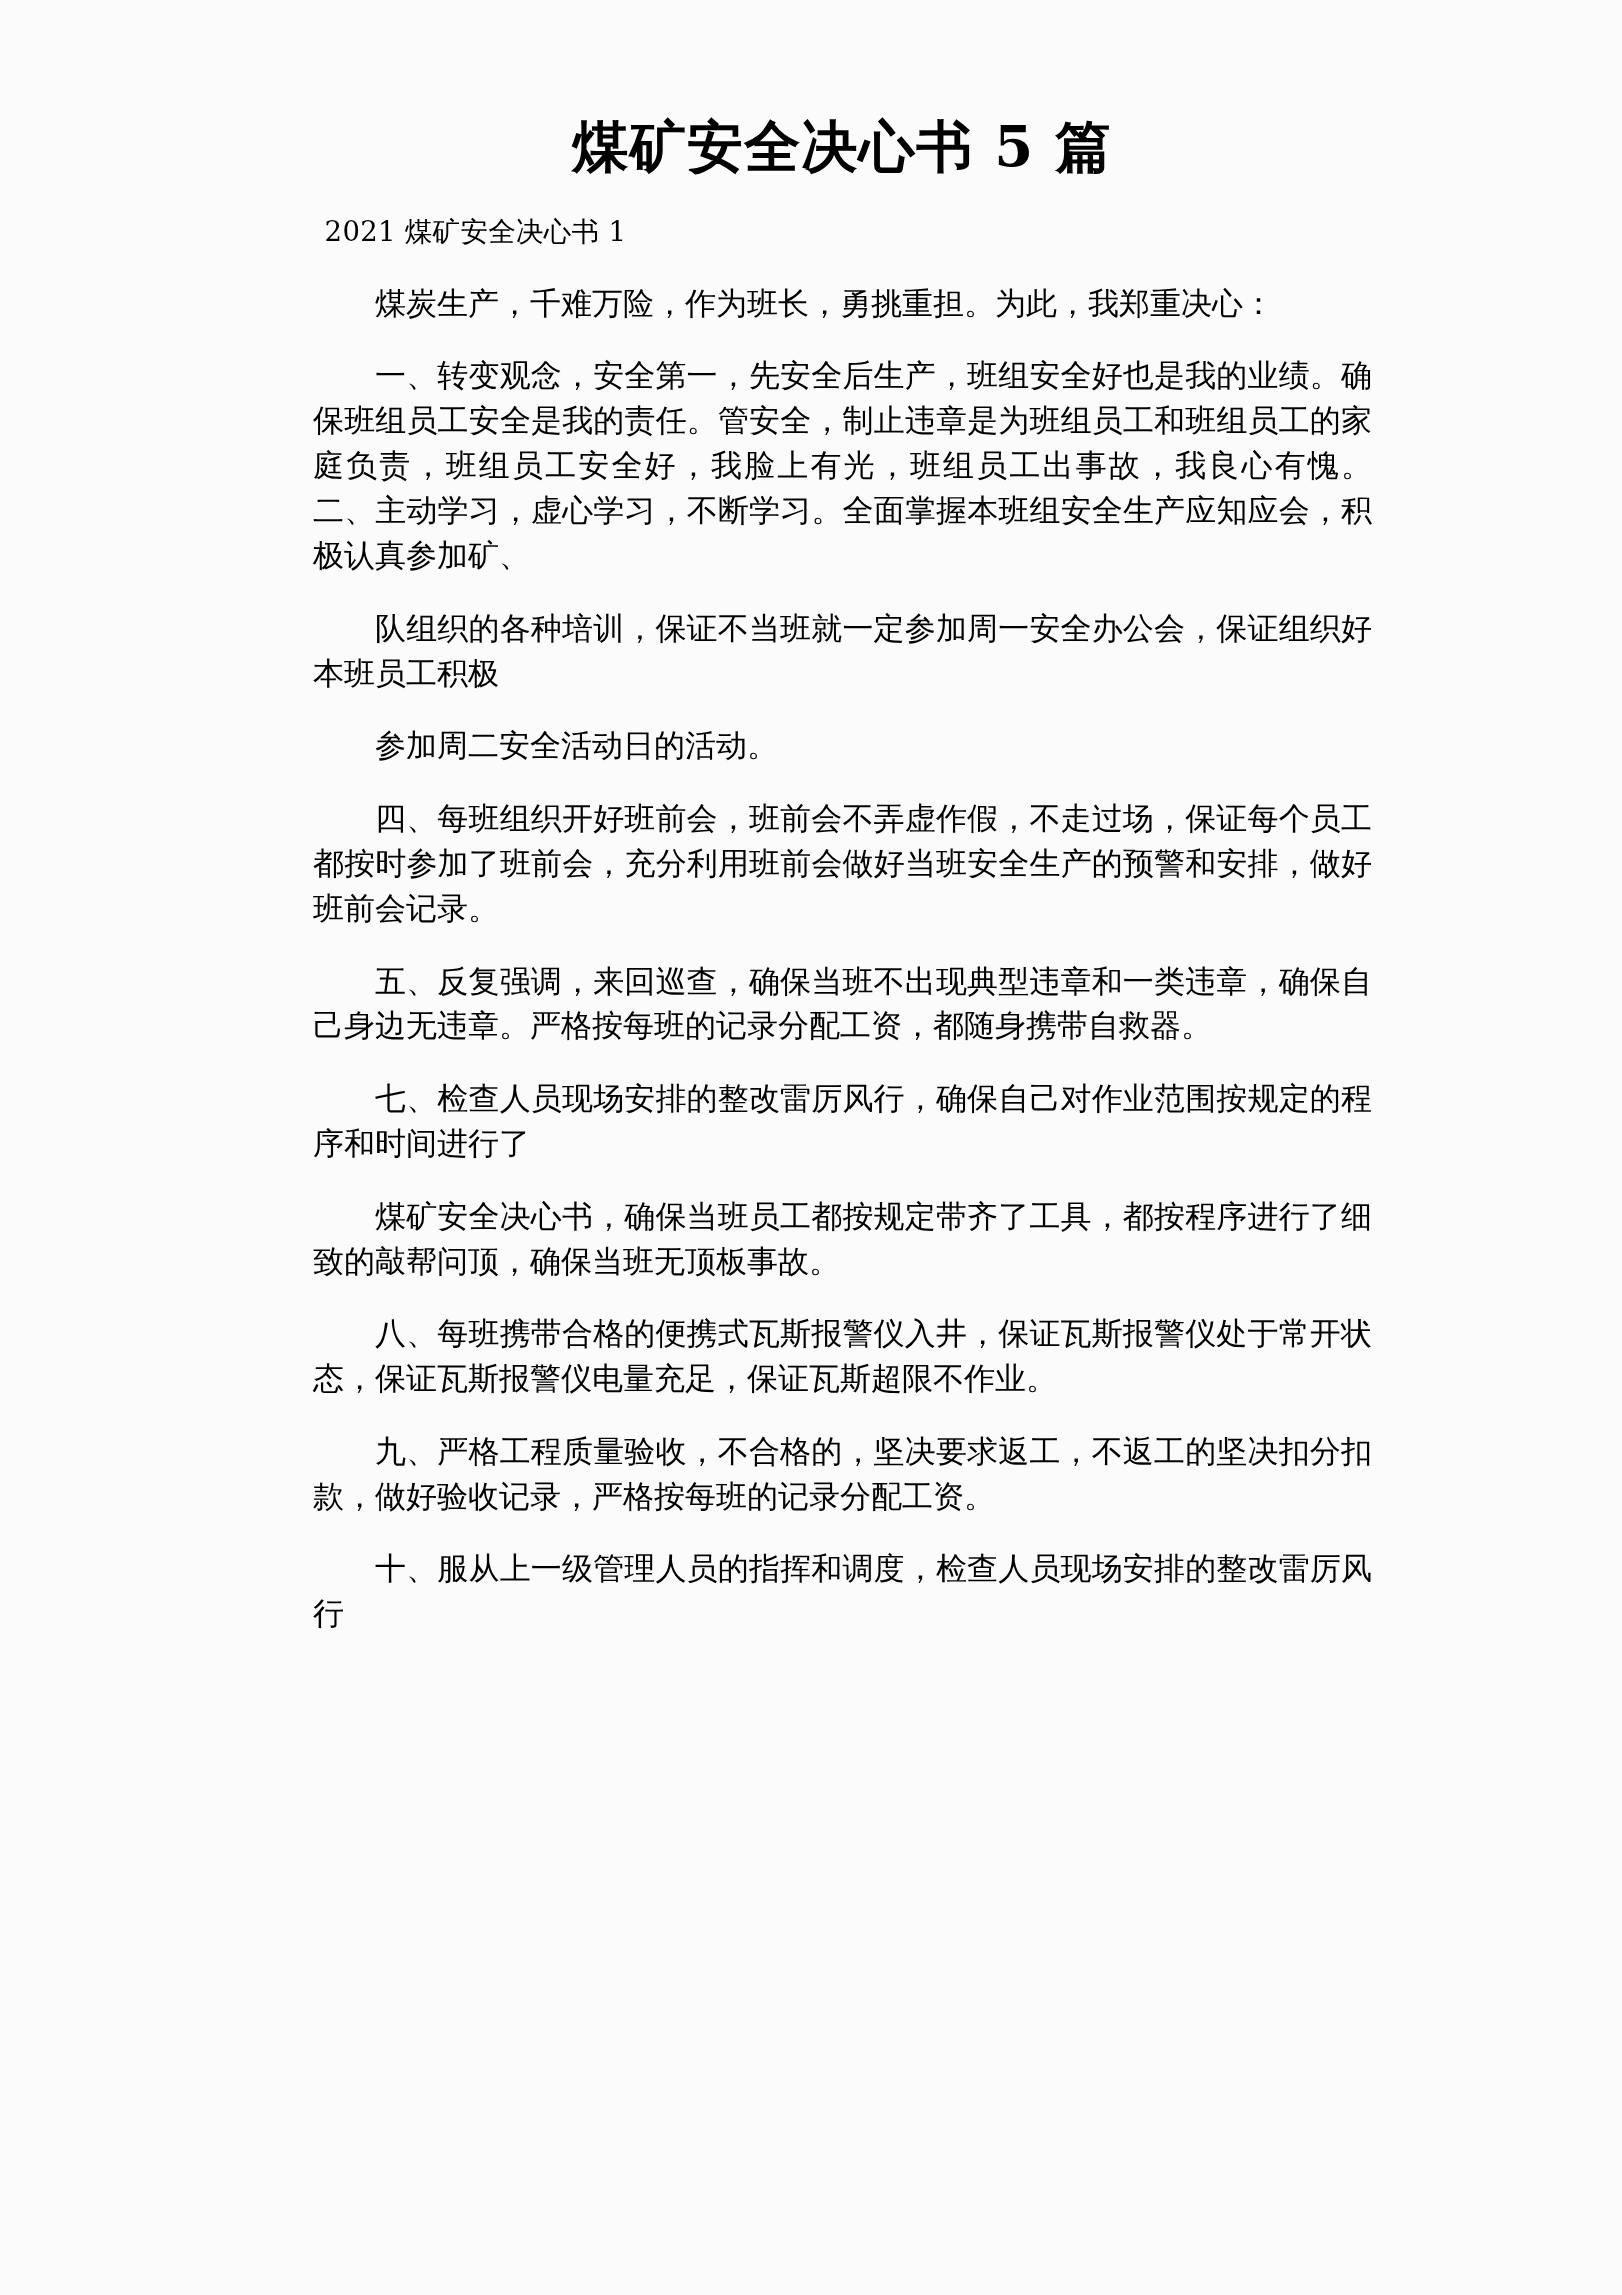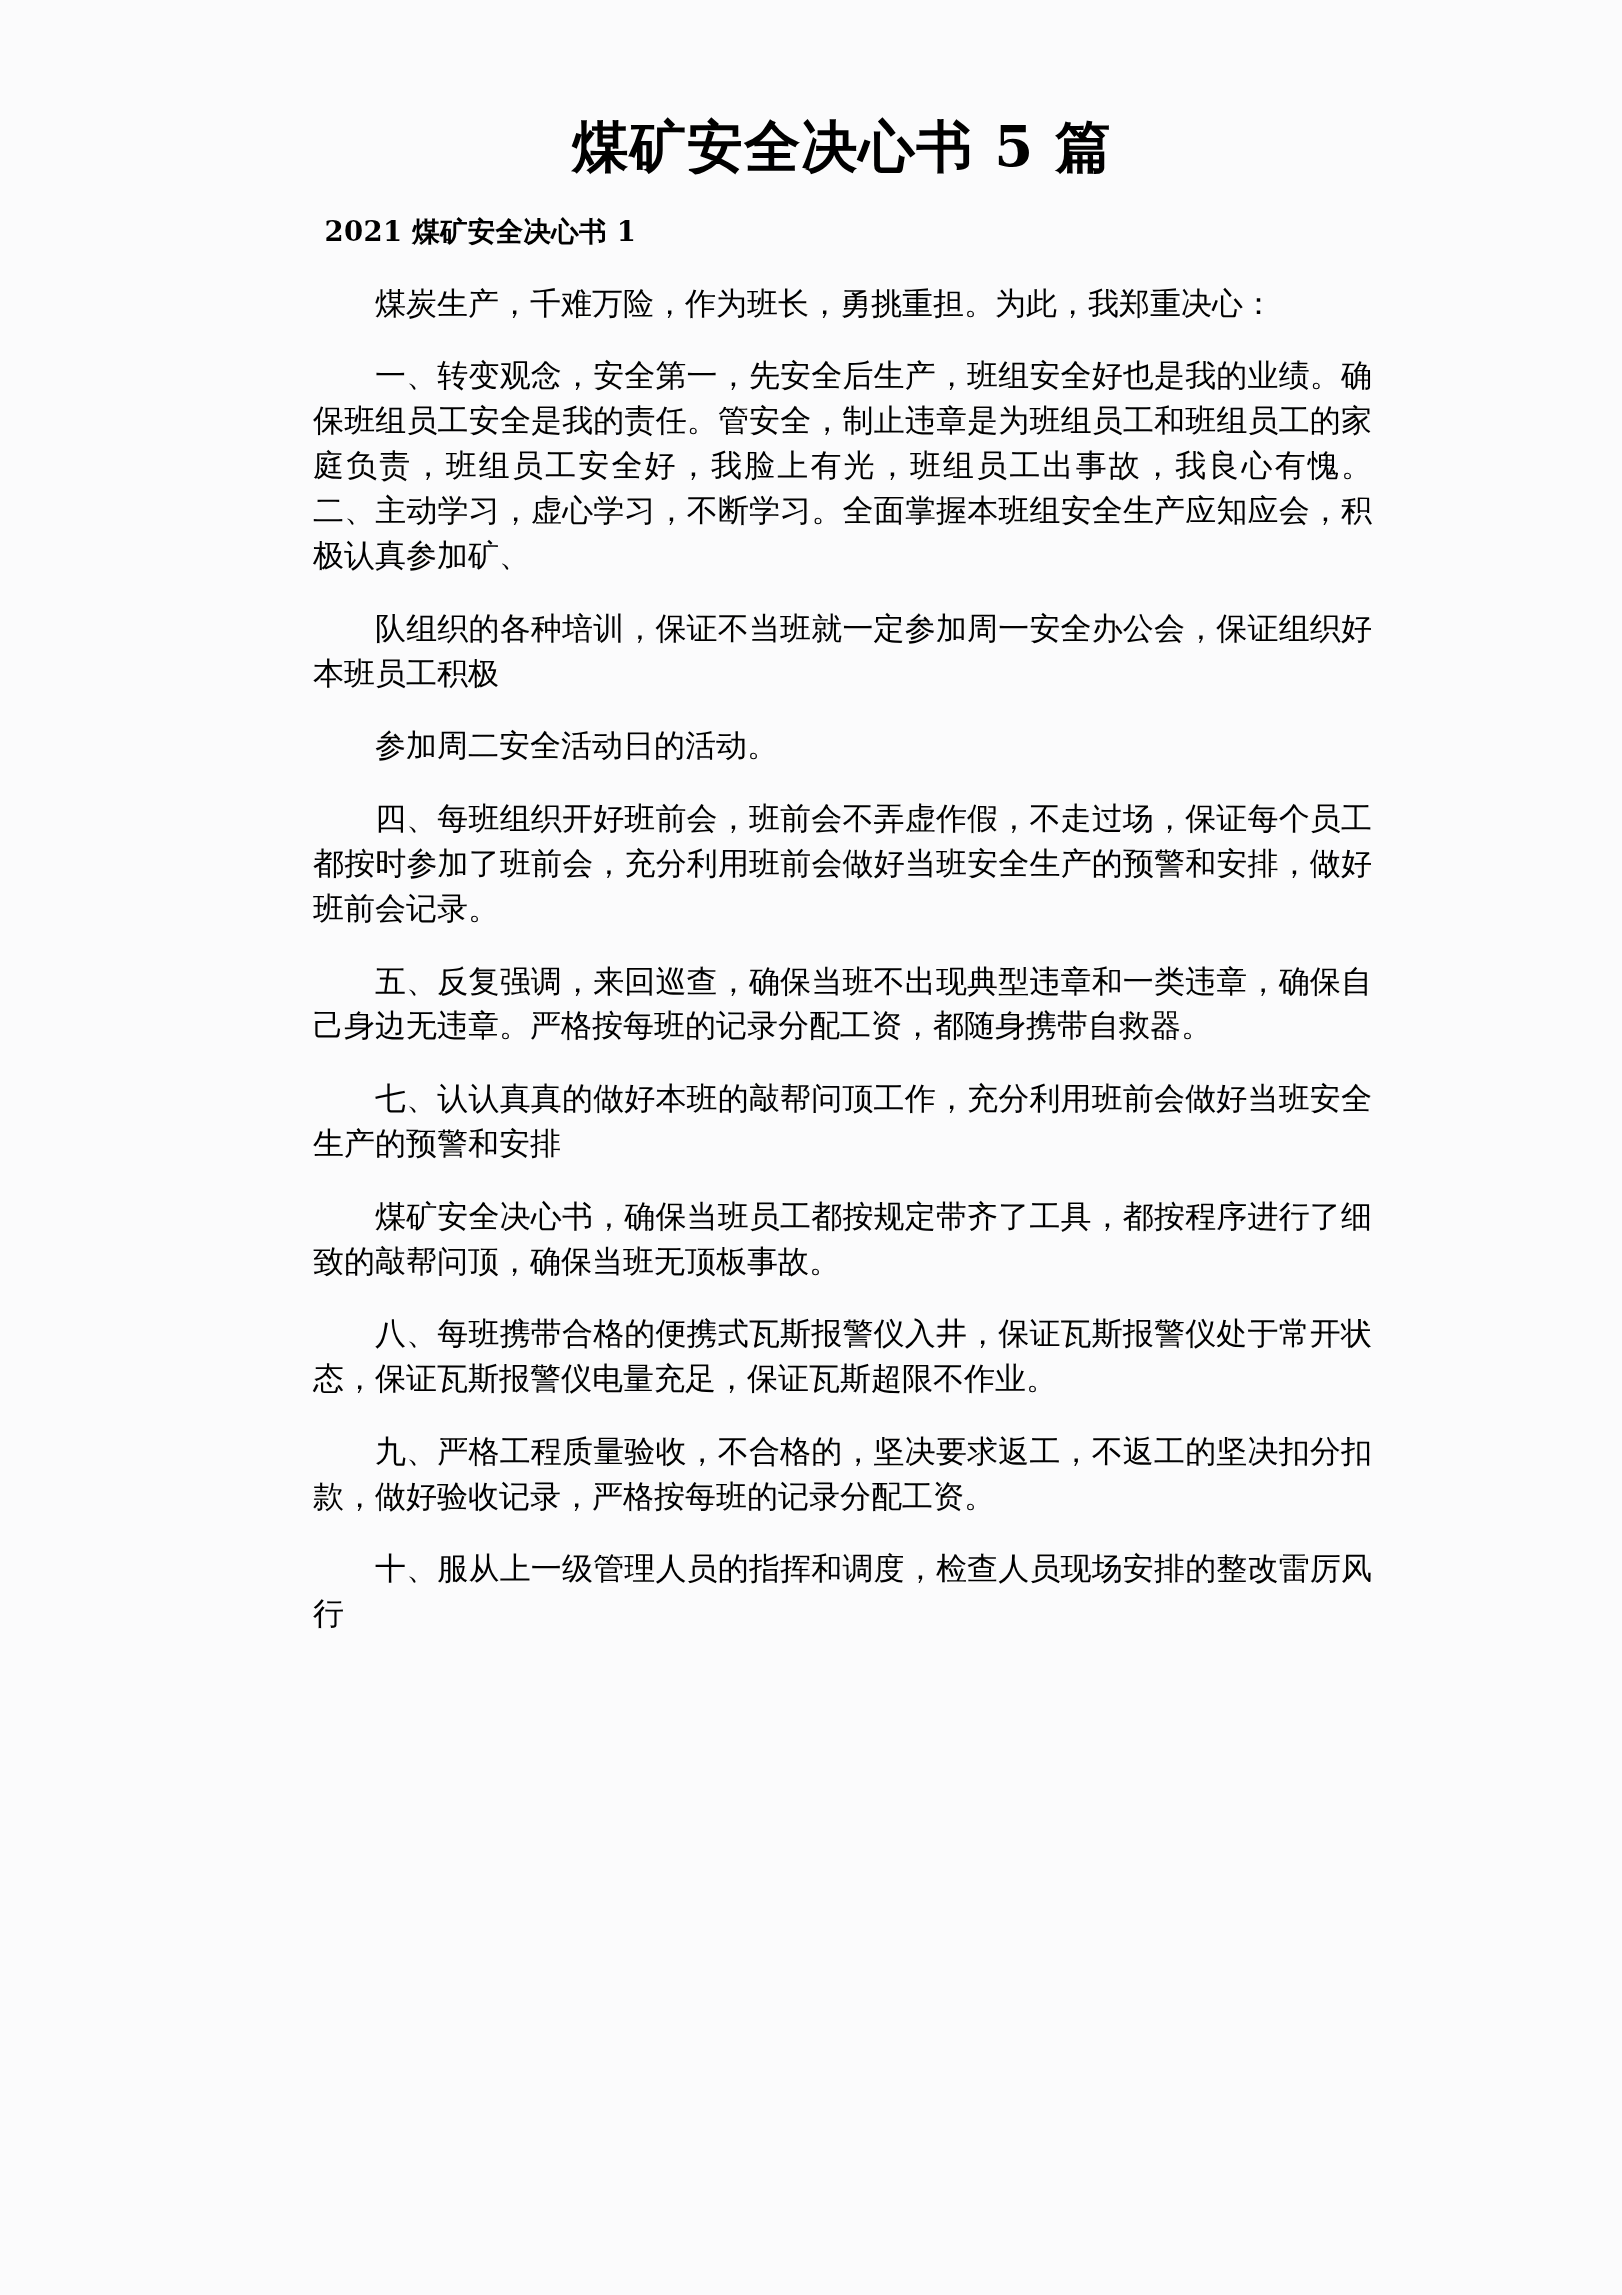--- a/index.html
+++ b/index.html
@@ -42,21 +42,20 @@
     white-space: nowrap;
   }
 
   .subtitle {
     font-size: 27.5px;
     line-height: 1.62;
     margin: 0;
     padding-top: 31px;
     padding-left: 23.6px;
     letter-spacing: 0.3px;
-    font-weight: bold;
   }
 
   .para {
     font-size: 31px;
     line-height: 1.45;
     margin: 12px;
     padding-top: 15.7px;
     text-align: justify;
     text-justify: inter-ideograph;
     text-indent: 2em;
@@ -78,21 +77,21 @@
     <h1 class="doc-title">煤矿安全决心书 5 篇</h1>
 
     <p class="subtitle">2021 煤矿安全决心书 1</p>
 
     <p class="para">煤炭生产，千难万险，作为班长，勇挑重担。为此，我郑重决心：</p>
     <p class="para">一、转变观念，安全第一，先安全后生产，班组安全好也是我的业绩。确保班组员工安全是我的责任。管安全，制止违章是为班组员工和班组员工的家庭负责，班组员工安全好，我脸上有光，班组员工出事故，我良心有愧。 二、主动学习，虚心学习，不断学习。全面掌握本班组安全生产应知应会，积极认真参加矿、</p>
     <p class="para">队组织的各种培训，保证不当班就一定参加周一安全办公会，保证组织好本班员工积极</p>
     <p class="para">参加周二安全活动日的活动。</p>
     <p class="para">四、每班组织开好班前会，班前会不弄虚作假，不走过场，保证每个员工都按时参加了班前会，充分利用班前会做好当班安全生产的预警和安排，做好班前会记录。</p>
     <p class="para">五、反复强调，来回巡查，确保当班不出现典型违章和一类违章，确保自己身边无违章。严格按每班的记录分配工资，都随身携带自救器。</p>
-    <p class="para">七、认认真真的做好本班的敲帮问顶工作，充分利用班前会做好当班安全生产的预警和安排</p>
+    <p class="para">七、检查人员现场安排的整改雷厉风行，确保自己对作业范围按规定的程序和时间进行了</p>
     <p class="para">煤矿安全决心书，确保当班员工都按规定带齐了工具，都按程序进行了细致的敲帮问顶，确保当班无顶板事故。</p>
     <p class="para">八、每班携带合格的便携式瓦斯报警仪入井，保证瓦斯报警仪处于常开状态，保证瓦斯报警仪电量充足，保证瓦斯超限不作业。</p>
     <p class="para">九、严格工程质量验收，不合格的，坚决要求返工，不返工的坚决扣分扣款，做好验收记录，严格按每班的记录分配工资。</p>
     <p class="para">十、服从上一级管理人员的指挥和调度，检查人员现场安排的整改雷厉风行</p>
 
   </div>
 </div>
 
 
 </body></html>

